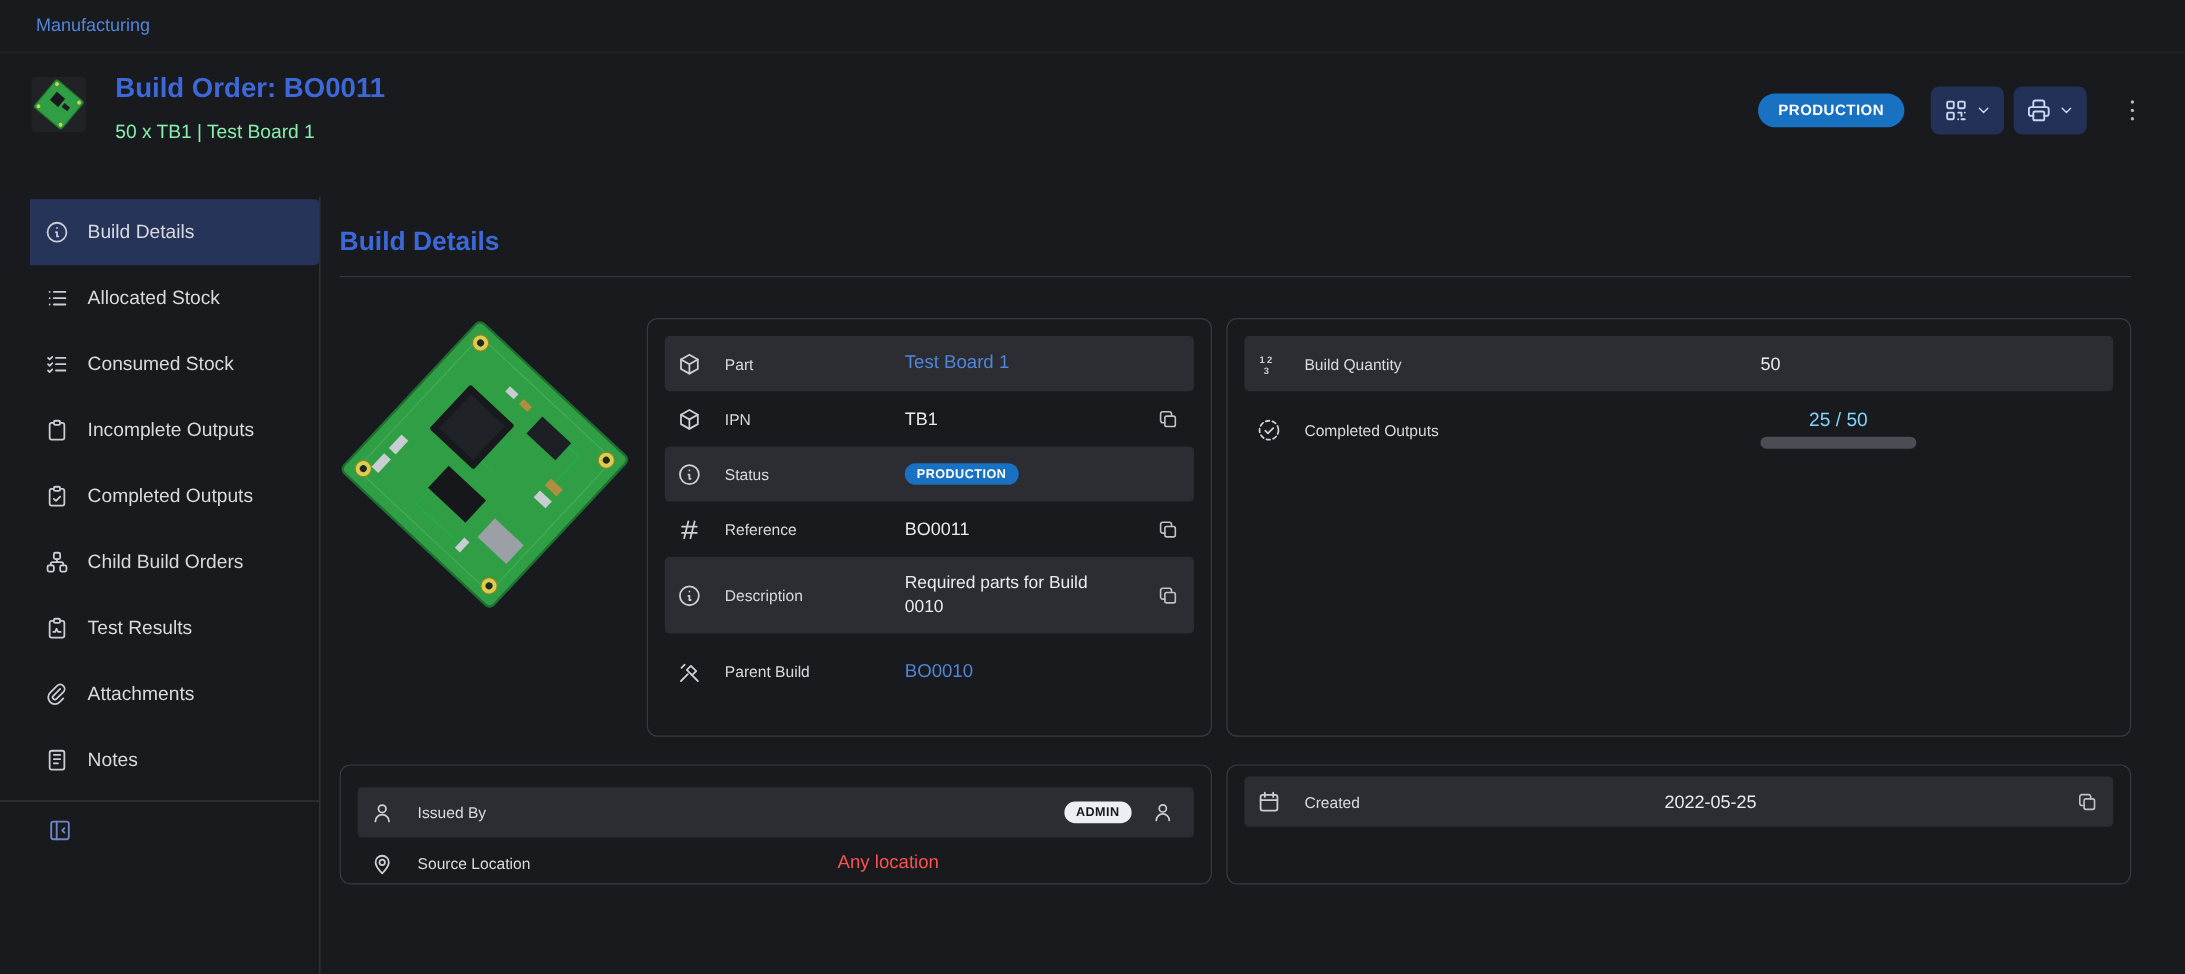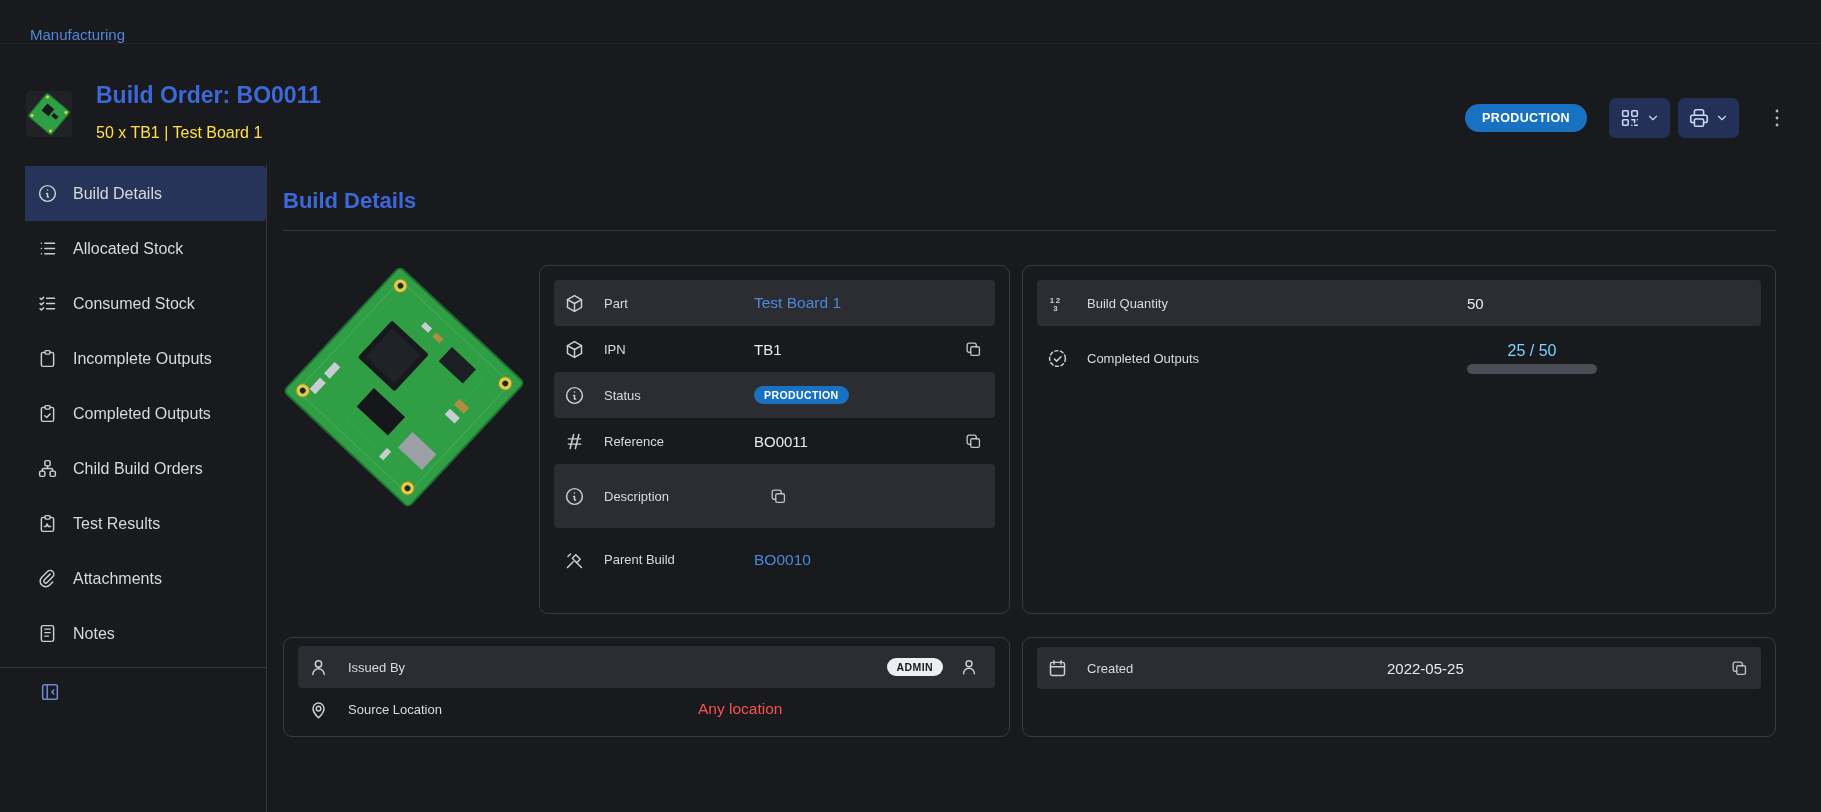--- a/index.html
+++ b/index.html
@@ -6,28 +6,28 @@
   *{box-sizing:border-box}
   html,body{margin:0;padding:0}
   body{
     width:1821px;height:812px;overflow:hidden;
     background:var(--bg,#191a1e);
     color:var(--text,#c9cbd1);
     font-family:"Liberation Sans",sans-serif;
   }
   svg.ic{display:block}
   
-  .breadcrumb-bar{height:44px;display:flex;align-items:flex-end;padding:0 30px;border-bottom:1px solid #232428}
+  .breadcrumb-bar{height:44px;display:flex;align-items:center;padding:0 30px;border-bottom:1px solid #232428}
   .breadcrumb-bar a{color:var(--link-blue,#4f86d9);font-size:15px;text-decoration:none;cursor:pointer}
   
-  .header{height:120px;display:flex;align-items:center;padding:16px 28px 0 26px}
+  .header{height:120px;display:flex;align-items:flex-start;padding:16px 28px 0 26px}
   .thumb{width:46px;height:46px;margin-top:4px;border-radius:4px;overflow:hidden;cursor:pointer;flex:0 0 auto}
   .titles{margin-left:24px}
   .page-title{color:var(--heading-blue,#3d68d8);font-size:23px;font-weight:700}
-  .page-subtitle{color:#fde047;font-size:16px;margin-top:15px}
+  .page-subtitle{color:#86efac;font-size:16px;margin-top:15px}
   .header-right{margin-left:auto;display:flex;align-items:center;gap:22px;margin-top:12px}
   .pill{background:var(--badge-blue,#1971c2);color:#fff;font-weight:700;font-size:12.5px;letter-spacing:.4px;padding:7px 17px;border-radius:16px}
   .complete-btn{display:flex;align-items:center;gap:10px;background:var(--green,#2f9e44);color:#fff;font-weight:700;
     font-size:15.5px;border:none;border-radius:8px;padding:11px 20px;cursor:pointer;font-family:inherit}
   .complete-btn svg{width:21px;height:21px}
   .icon-grp{display:flex;gap:8px}
   .icon-btn{display:flex;align-items:center;gap:5px;background:var(--icon-btn-bg,#233158);border:none;border-radius:7px;
     padding:9px 10px;color:#ccd7f2;cursor:pointer}
   .icon-btn .main-ic{width:22px;height:22px}
   .icon-btn .chev-ic{width:14px;height:14px}
@@ -48,21 +48,21 @@
   .main h2{margin:0;color:var(--heading-blue,#3d68d8);font-size:22px;font-weight:700}
   .divider{height:1px;background:#35373c;margin-top:16px}
   .content{display:flex;gap:12px;margin-top:34px}
   .col-left{width:727px;flex:0 0 727px;display:flex;flex-direction:column;gap:23px}
   .col-right{flex:1;display:flex;flex-direction:column;gap:23px}
   .row-top{display:flex;gap:14px;height:349px}
   .pcb-wrap{width:242px;flex:0 0 242px;display:flex;justify-content:center;align-items:flex-start;cursor:pointer}
   .panel{border:1px solid var(--panel-border,#373a40);border-radius:9px;padding:14px;background:transparent}
   .details-panel{flex:1;height:349px}
   .qty-panel{height:349px}
-  .issued-panel{height:100px;padding:8px 14px}
+  .issued-panel{height:100px;padding:18px 14px}
   .created-panel{height:100px;padding:9px 14px}
   
   .drow{display:flex;align-items:center;min-height:46px;padding:0 10px;border-radius:4px}
   .drow.tall{min-height:64px}
   .drow.striped{background:var(--stripe,#2b2d32)}
   .issued-panel .drow{min-height:42px}
   .created-panel .drow{min-height:42px}
   .ric{width:26px;margin-right:14px;color:#cdcfd4;display:flex;align-items:center;flex:0 0 26px}
   .ric svg{width:21px;height:21px}
   .rlabel{font-size:13px;color:#d8dade;flex:0 0 auto}
@@ -422,20 +422,23 @@
                     </button>
                   </span>
               </div>
               <div class="drow striped tall">
                 <span class="ric">
                     <svg class="ic">
                       <use href="#i-info"></use>
                     </svg>
                   </span>
                 <span class="rlabel">Description</span>
+                <span class="rvalue">
+                    <span class="desc-val">Required parts for Build 0010</span>
+                  </span>
                 <span class="copyslot">
                     <button class="copy-btn">
                       <svg class="ic">
                         <use href="#i-copy"></use>
                       </svg>
                     </button>
                   </span>
               </div>
               <div class="drow tall">
                 <span class="ric">

